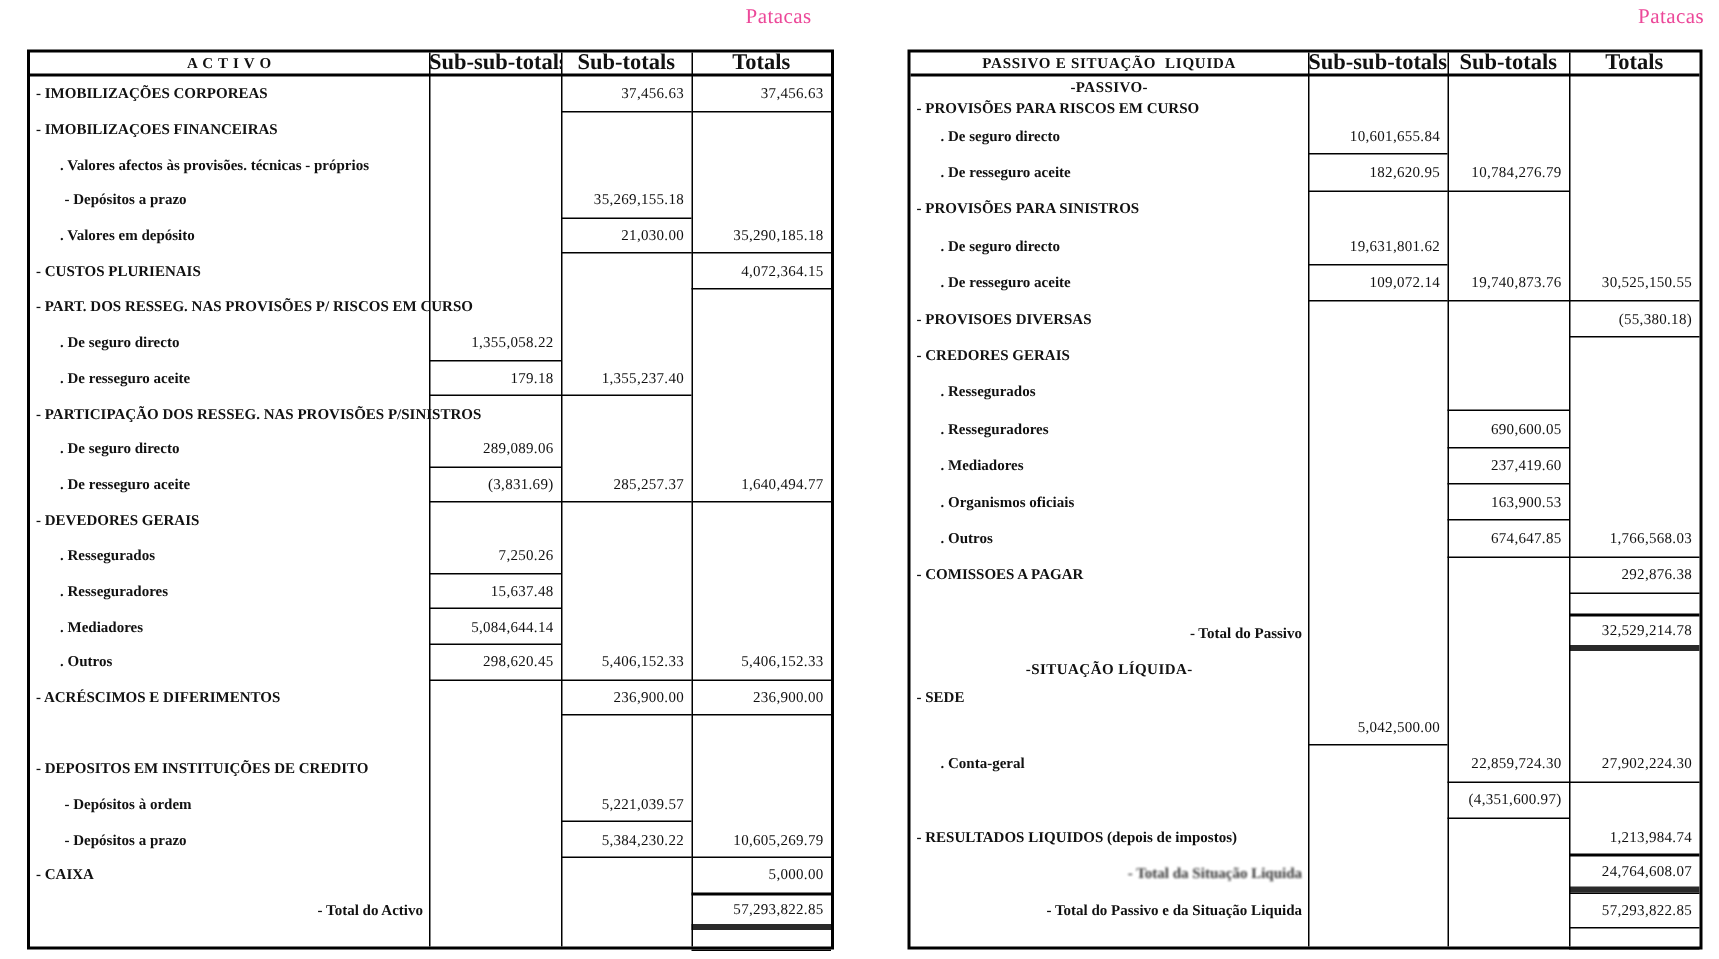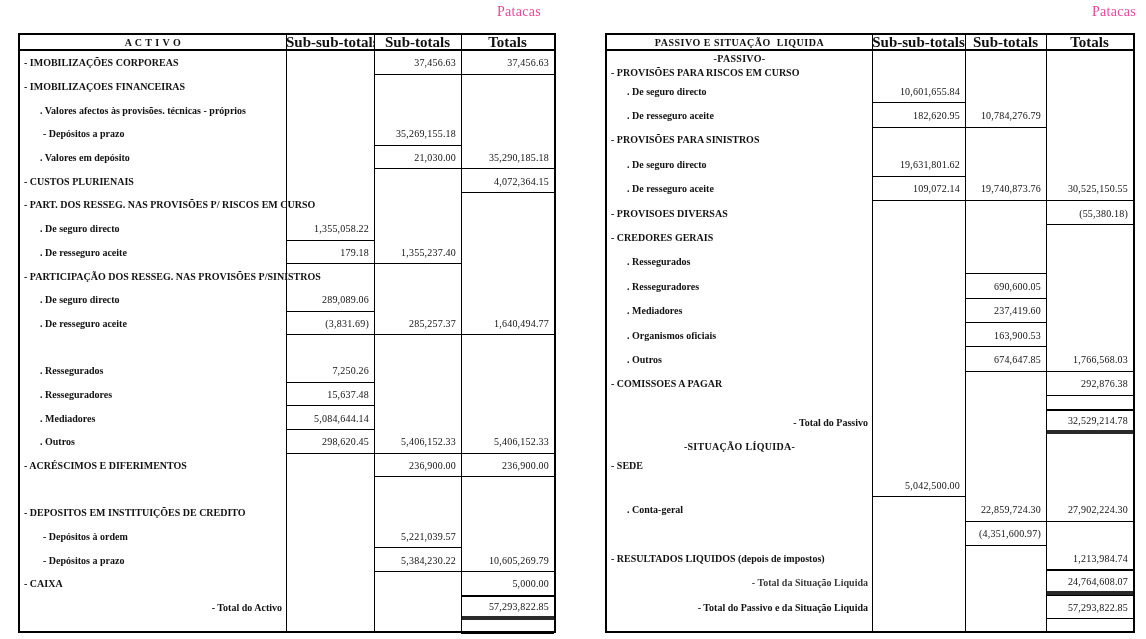--- a/index.html
+++ b/index.html
@@ -140,20 +140,21 @@
           <div class="cell num"></div>
           <div class="cell num"></div>
         </div>
         <div class="row">
           <div class="cell label ind-1">. De resseguro aceite</div>
           <div class="cell num u1">(3,831.69)</div>
           <div class="cell num u1">285,257.37</div>
           <div class="cell num u1">1,640,494.77</div>
         </div>
         <div class="row">
+          <div class="cell label ind-0">- DEVEDORES GERAIS</div>
           <div class="cell num"></div>
           <div class="cell num"></div>
           <div class="cell num"></div>
         </div>
         <div class="row">
           <div class="cell label ind-1">. Ressegurados</div>
           <div class="cell num u1">7,250.26</div>
           <div class="cell num"></div>
           <div class="cell num"></div>
         </div>

